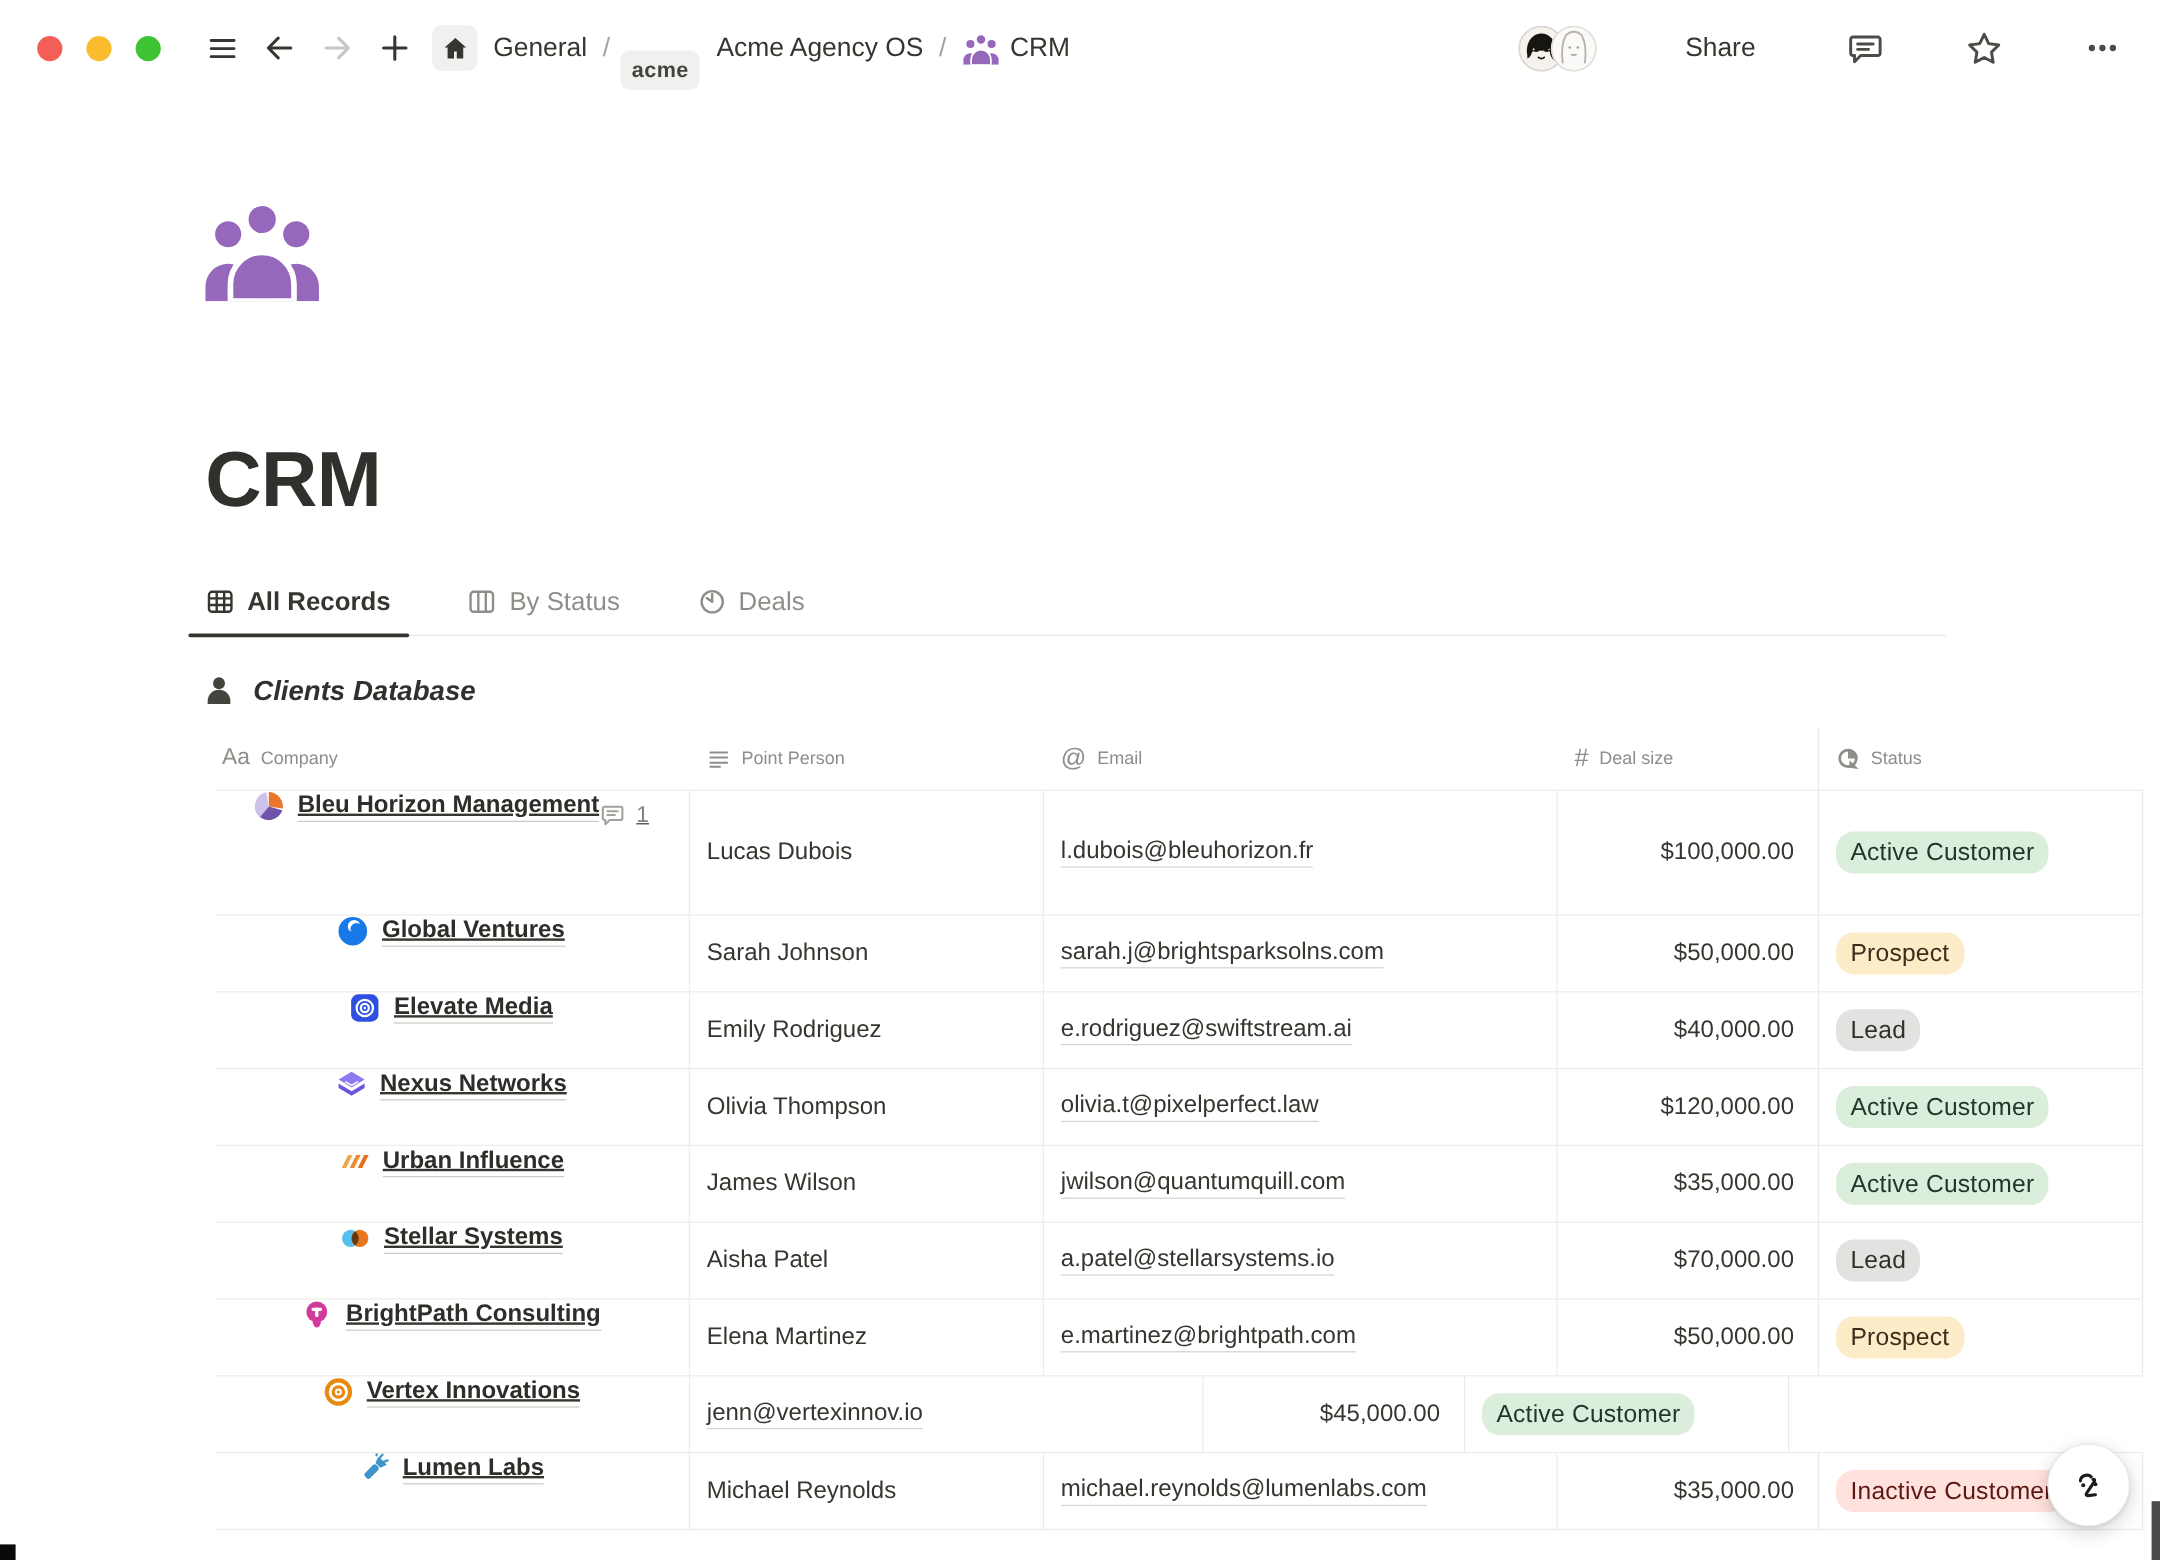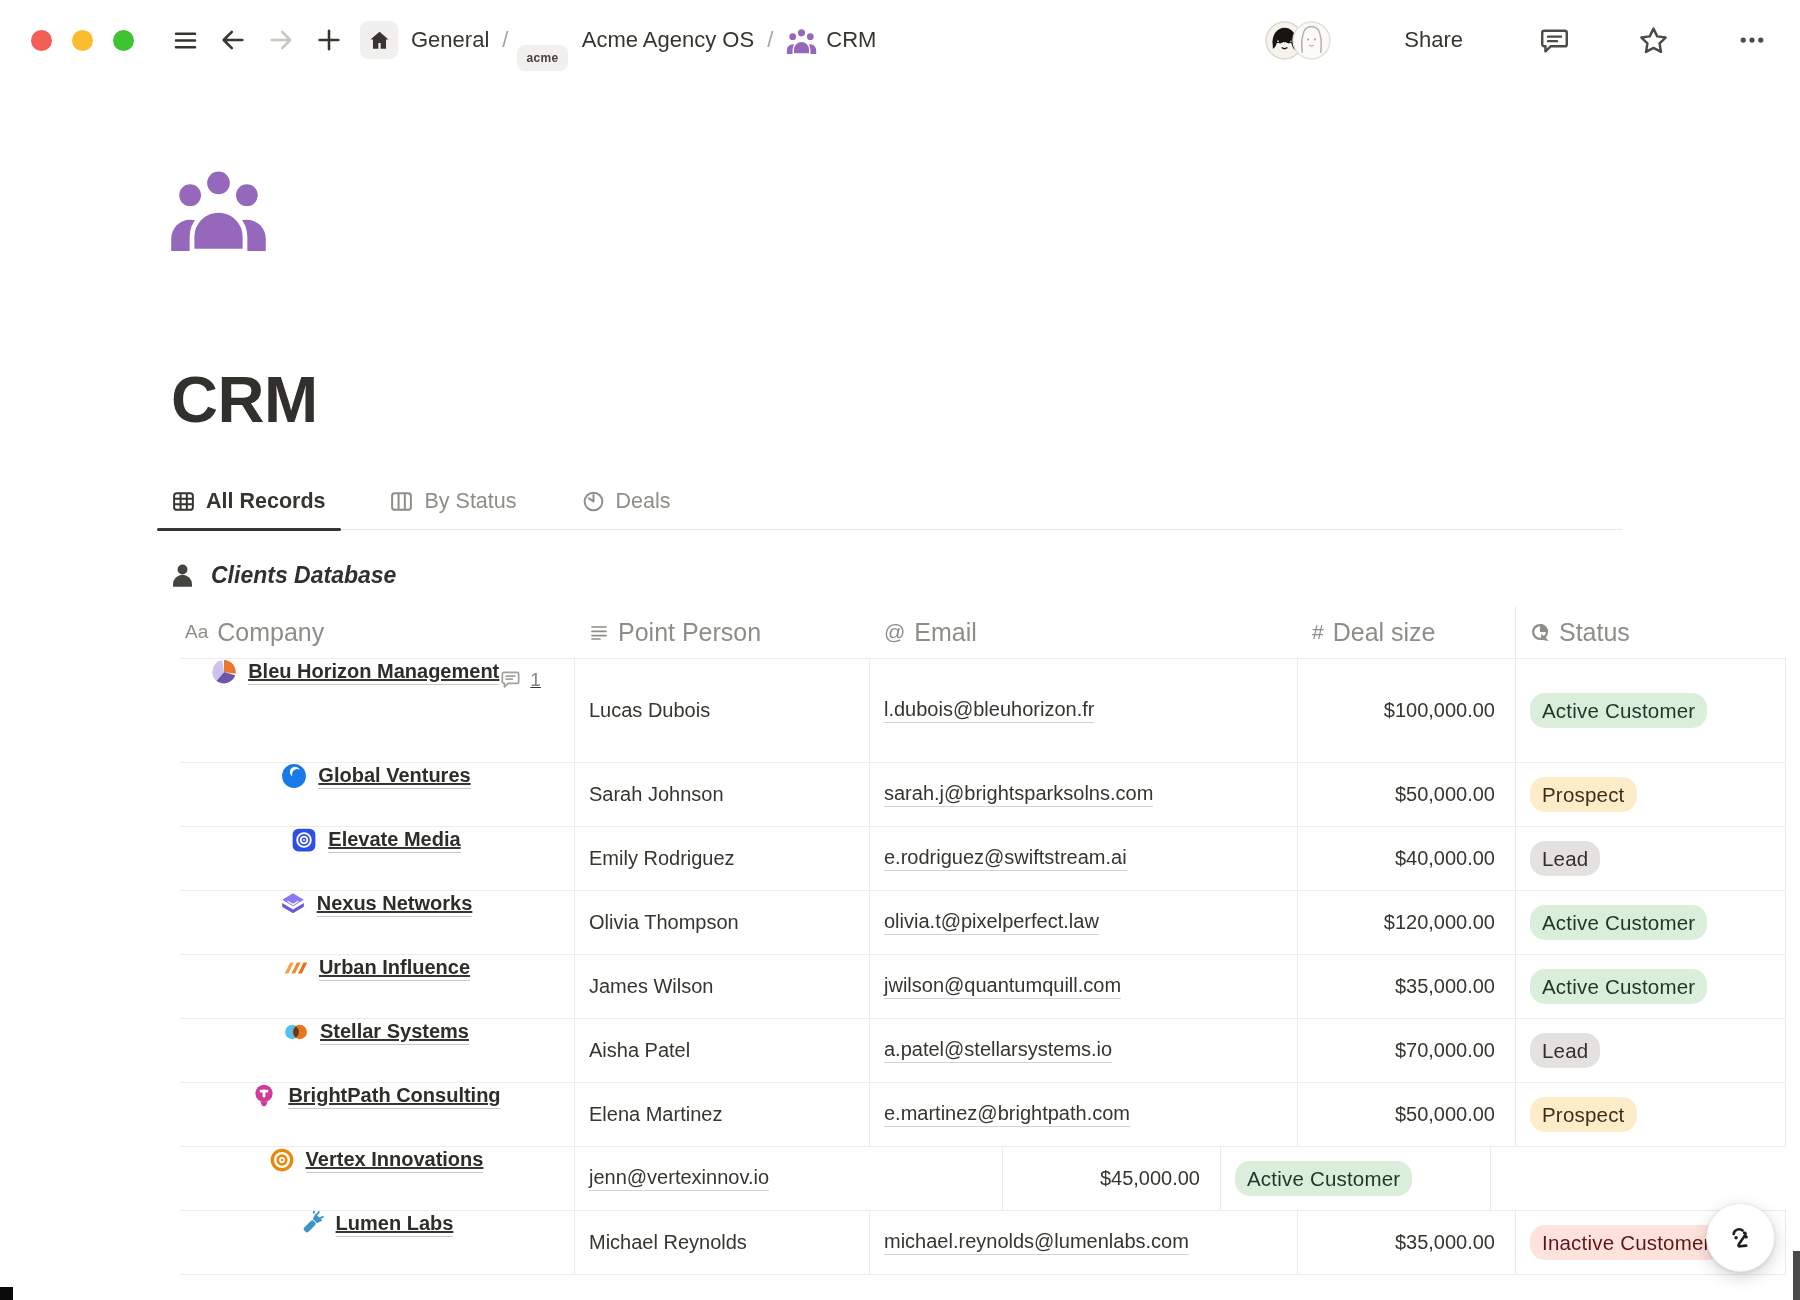--- a/index.html
+++ b/index.html
@@ -15,21 +15,21 @@
   .light{width:21px;height:21px;border-radius:50%;}
   .light.red{background:#F35F57;}
   .light.yellow{background:#F8BC2E;}
   .light.green{background:#3EC432;}
   .icon-btn{width:34px;height:34px;display:flex;align-items:center;justify-content:center;margin-right:14px;border-radius:6px;flex:none;}
   .icon-btn svg{display:block;}
   .home-chip{background:#F1F0EE;border-radius:8px;width:38px;height:38px;margin-right:9px;}
   .crumbs{display:flex;align-items:center;font-size:22px;color:#37352F;white-space:nowrap;}
   .crumb{padding:2px 4px;border-radius:6px;}
   .crumb-sep{color:#A5A39E;margin:0 9px;}
-  .ws-chip{background:#F1F0EE;border-radius:8px;padding:6px 9px;font-size:12px;letter-spacing:.4px;color:#45433E;margin-right:10px;font-weight:700;margin-top:36px;}
+  .ws-chip{background:#F1F0EE;border-radius:8px;padding:6px 9px;font-size:18px;letter-spacing:.4px;color:#45433E;margin-right:10px;font-weight:700;margin-top:36px;}
   .crumb-with-icon{display:flex;align-items:center;gap:9px;}
   .right-zone{margin-left:auto;display:flex;align-items:center;gap:43px;}
   .avatars{display:flex;margin-right:24px;}
   .avatar{width:39px;height:39px;border-radius:50%;overflow:hidden;flex:none;}
   .avatar+.avatar{margin-left:-12px;}
   .share{font-size:22px;color:#37352F;padding:4px 6px;margin-right:22px;}
   .tb-icon{width:40px;height:40px;display:flex;align-items:center;justify-content:center;margin-right:16px;}
   .tb-icon:last-child{margin-right:0;}
   
   .content{padding-left:169px;}
@@ -40,21 +40,21 @@
   .tab{display:flex;align-items:center;gap:10px;font-size:21.5px;color:#8F8D88;padding:0 2px 15px 2px;position:relative;cursor:pointer;}
   .tab.active{color:#37352F;font-weight:700;}
   .tab.active::after{content:"";position:absolute;left:-12px;right:-14px;bottom:-2px;height:3.5px;background:#37352F;border-radius:2px;}
   
   .section-head{margin-top:32px;display:flex;align-items:center;gap:15px;}
   .section-title{font-size:23px;font-weight:700;color:#32302C;font-style:italic;}
   
   .db-table{margin-top:17px;margin-left:11px;width:1606px;font-size:20px;}
   .thead{display:flex;height:52px;align-items:center;color:#8F8D88;}
   .th{display:flex;align-items:center;gap:9px;padding:0 14px;box-sizing:border-box;height:100%;}
-  .th .th-label{font-size:25px;}
+  .th .th-label{font-size:15px;}
   .col-company{width:395px;}
   .col-person{width:295px;}
   .col-email{width:428px;}
   .col-deal{width:217px;}
   .col-status{width:271px;}
   .th.col-company{padding-left:5px;}
   .th.col-status{border-left:1px solid #EBEAE7;}
   .tr{display:flex;border-top:1px solid #EDECE9;height:63px;}
   .tr:last-child{border-bottom:1px solid #EDECE9;}
   .tr.tall{height:103px;}

